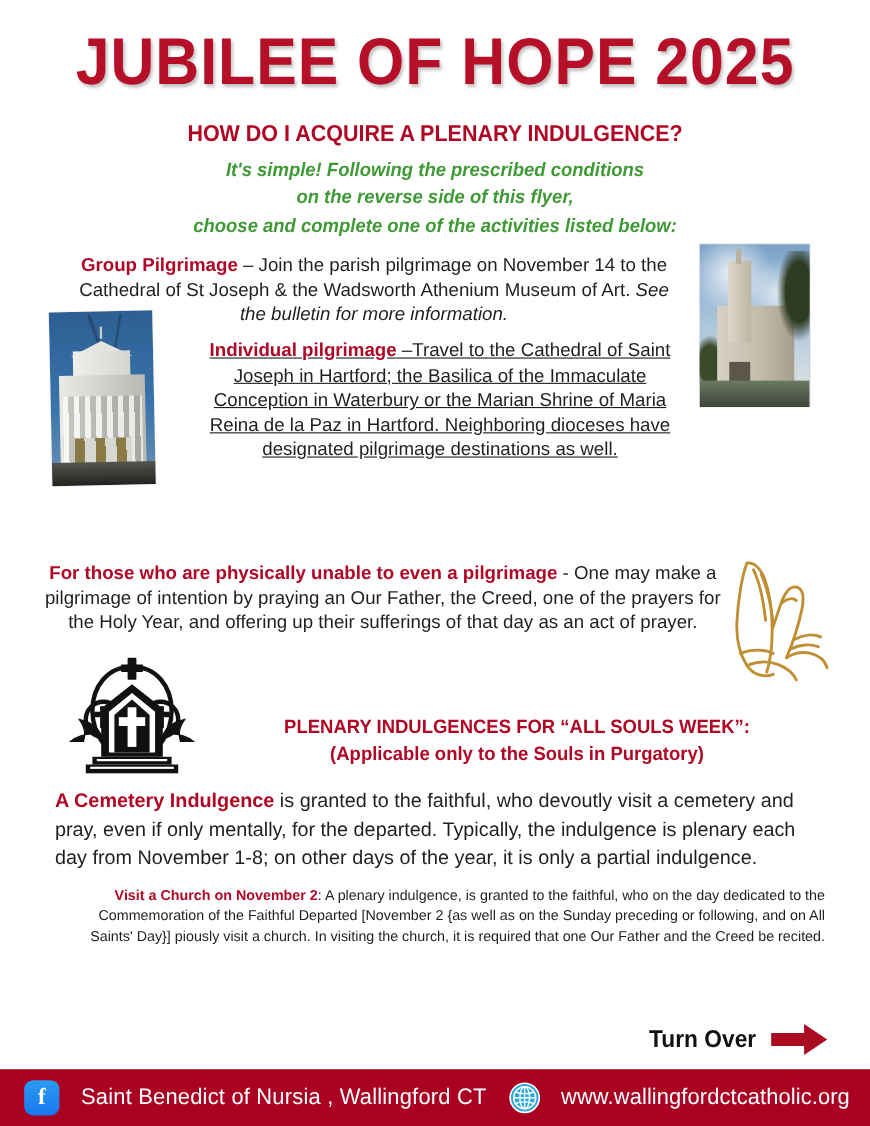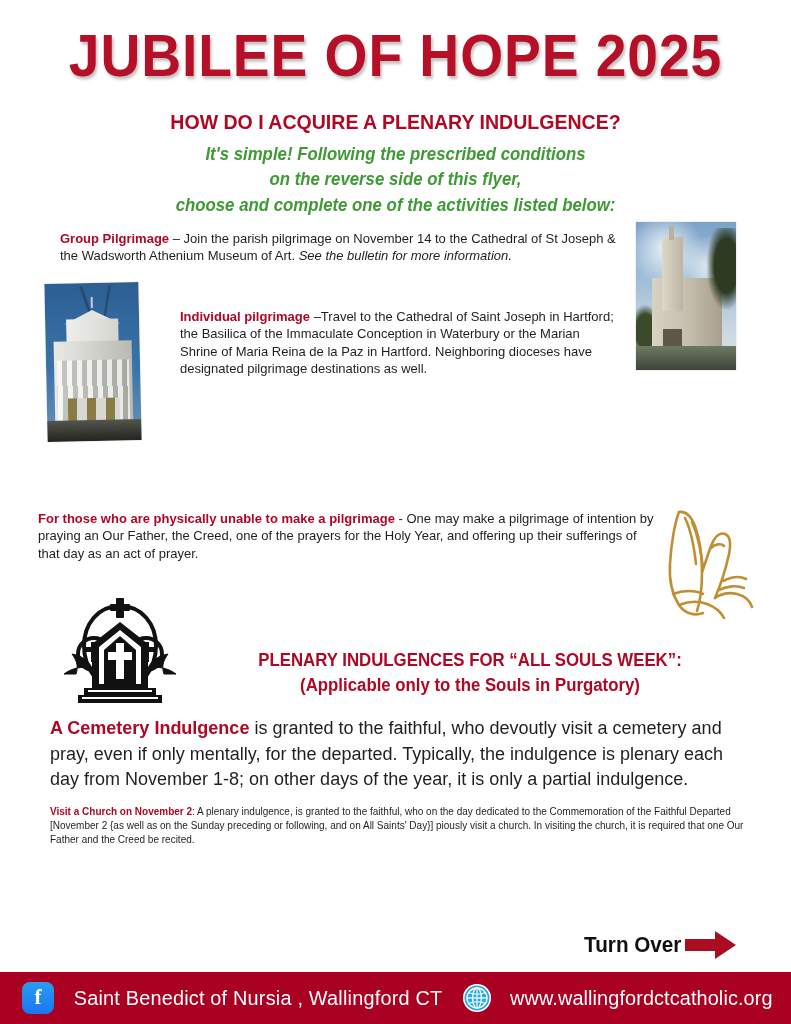--- a/index.html
+++ b/index.html
@@ -144,29 +144,30 @@
   .cb-branch {
     position:absolute; left:4%; top:2%; width:92%; height:34%;
     background:
       linear-gradient(72deg, rgba(20,34,52,0.0) 46%, rgba(20,34,52,0.55) 48%, rgba(20,34,52,0.0) 50%),
       linear-gradient(100deg, rgba(20,34,52,0.0) 62%, rgba(20,34,52,0.45) 64%, rgba(20,34,52,0.0) 66%);
   }
 
   
   .para {
     position: absolute;
-    font-size: 13px;
+    font-size: 17px;
     line-height: 1.33;
     color: #1f1f1f;
+    text-align: center;
   }
   .para i { font-style: italic; }
   .lead { font-weight: bold; color: #b00725; }
 
   .p-group      { left: 60px;  top: 230px; width: 560px; }
-  .p-individual { left: 180px; top: 308px; width: 440px; }
+  .p-individual { left: 180px; top: 308px; width: 440px; text-decoration: underline; }
   .p-mercy      { left: 150px; top: 425px; width: 600px; }
   .p-unable     { left: 38px;  top: 510px; width: 620px; }
 
   
   .hands {
     position: absolute;
     left: 645px; top: 502px;
     width: 120px; height: 118px;
   }
 
@@ -191,30 +192,30 @@
 
   .p-cemetery {
     position: absolute;
     left: 50px; top: 716px; width: 700px;
     font-size: 18px; line-height: 1.42;
     text-align: left;
   }
   .p-visit {
     position: absolute;
     left: 50px; top: 805px; width: 700px;
-    font-size: 10px; line-height: 1.42;
-    text-align: left;
+    font-size: 13px; line-height: 1.42;
+    text-align: right;
   }
   .p-cemetery .lead, .p-visit .lead { color: #b00725; font-weight: bold; }
 
   
   .turn-over {
     position: absolute;
-    right: 54px; bottom: 64px;
-    display: flex; align-items: center; 
+    right: 38px; bottom: 64px;
+    display: flex; align-items: center; gap: 10px;
   }
   .turn-over-label {
     font-weight: bold;
     font-size: 22px;
     color: #101010;
     transform: scaleX(0.94);
   }
   .arrow { display:block; }
 
   
@@ -293,21 +294,21 @@
   <div class="para p-group">
     <span class="lead">Group Pilgrimage</span><span> – Join the parish pilgrimage on November 14 to the Cathedral of St Joseph &amp; the Wadsworth Athenium Museum of Art. </span><i>See the bulletin for more information.</i>
   </div>
 
   <div class="para p-individual">
     <span class="lead">Individual pilgrimage</span><span> –Travel to the Cathedral of Saint Joseph in Hartford; the Basilica of the Immaculate Conception in Waterbury or the Marian Shrine of Maria Reina de la Paz in Hartford. Neighboring dioceses have designated pilgrimage destinations as well.</span>
   </div>
 
 
   <div class="para p-unable">
-    <span class="lead">For those who are physically unable to make a pilgrimage</span><span> - One may make a pilgrimage of intention by praying an Our Father, the Creed, one of the prayers for the Holy Year, and offering up their sufferings of that day as an act of prayer.</span>
+    <span class="lead">For those who are physically unable to even a pilgrimage</span><span> - One may make a pilgrimage of intention by praying an Our Father, the Creed, one of the prayers for the Holy Year, and offering up their sufferings of that day as an act of prayer.</span>
   </div>
 
   <div class="hands">
     <svg viewBox="0 0 120 118" width="120" height="118" aria-hidden="true">
       <g fill="none" stroke="#c08f33" stroke-width="2.6" stroke-linecap="round" stroke-linejoin="round">
         <path d="M34 10 C30 20 26 42 25 62 C24 78 27 92 34 103 C40 112 50 114 58 111"></path>
         <path d="M34 10 C40 9 46 14 50 24 C55 38 57 54 57 70 C57 88 55 100 52 109"></path>
         <path d="M40 16 C45 26 49 44 51 62"></path>
         <path d="M47 20 C52 31 56 48 58 66"></path>
         <path d="M57 70 C60 62 63 52 66 44 C70 34 75 30 80 32 C85 34 86 42 84 52 C81 66 76 82 70 96"></path>

